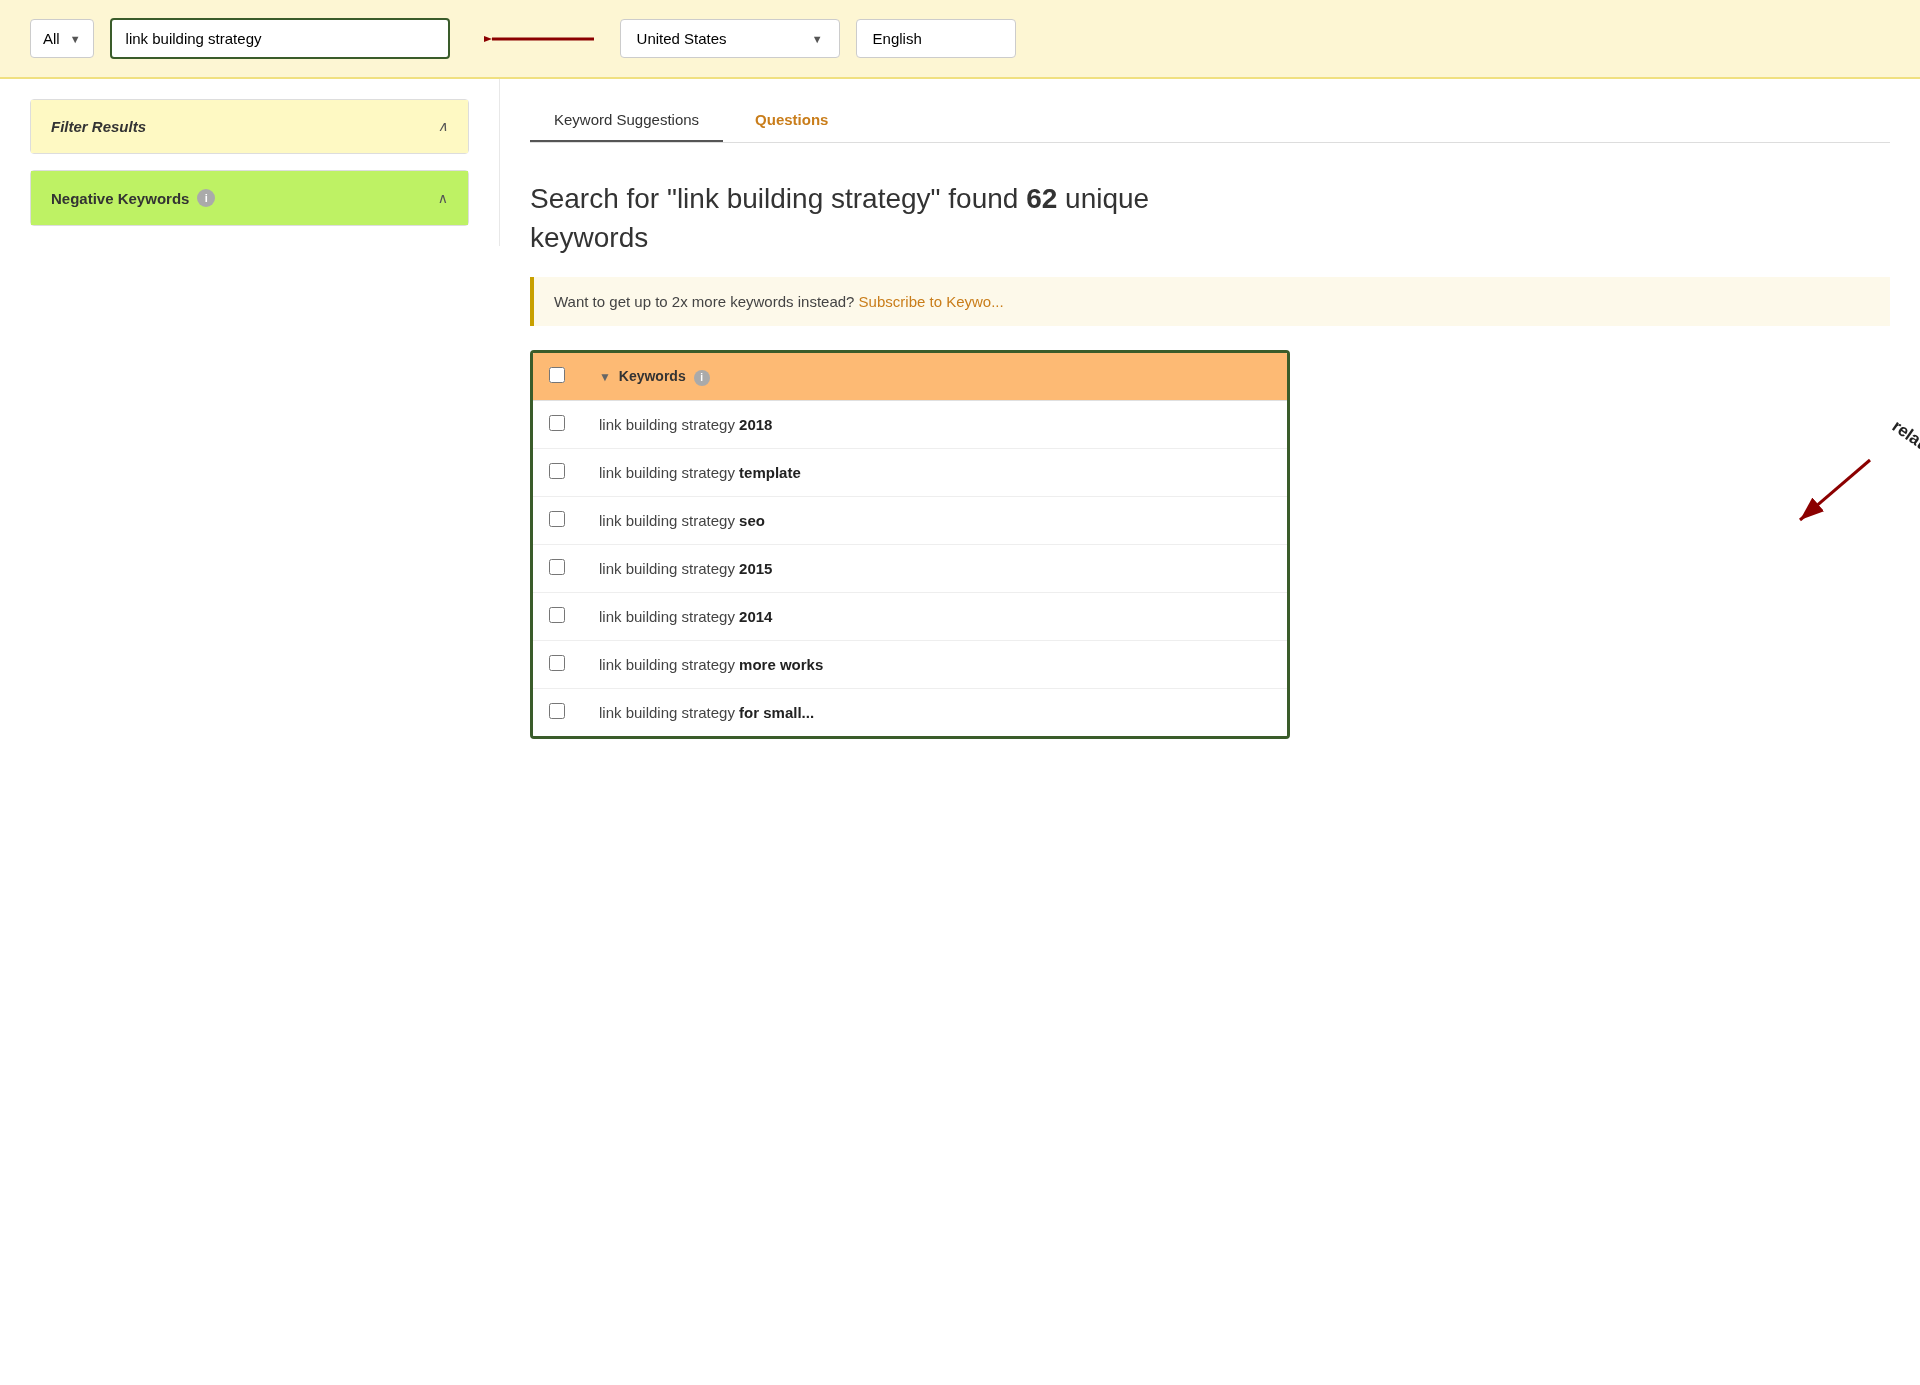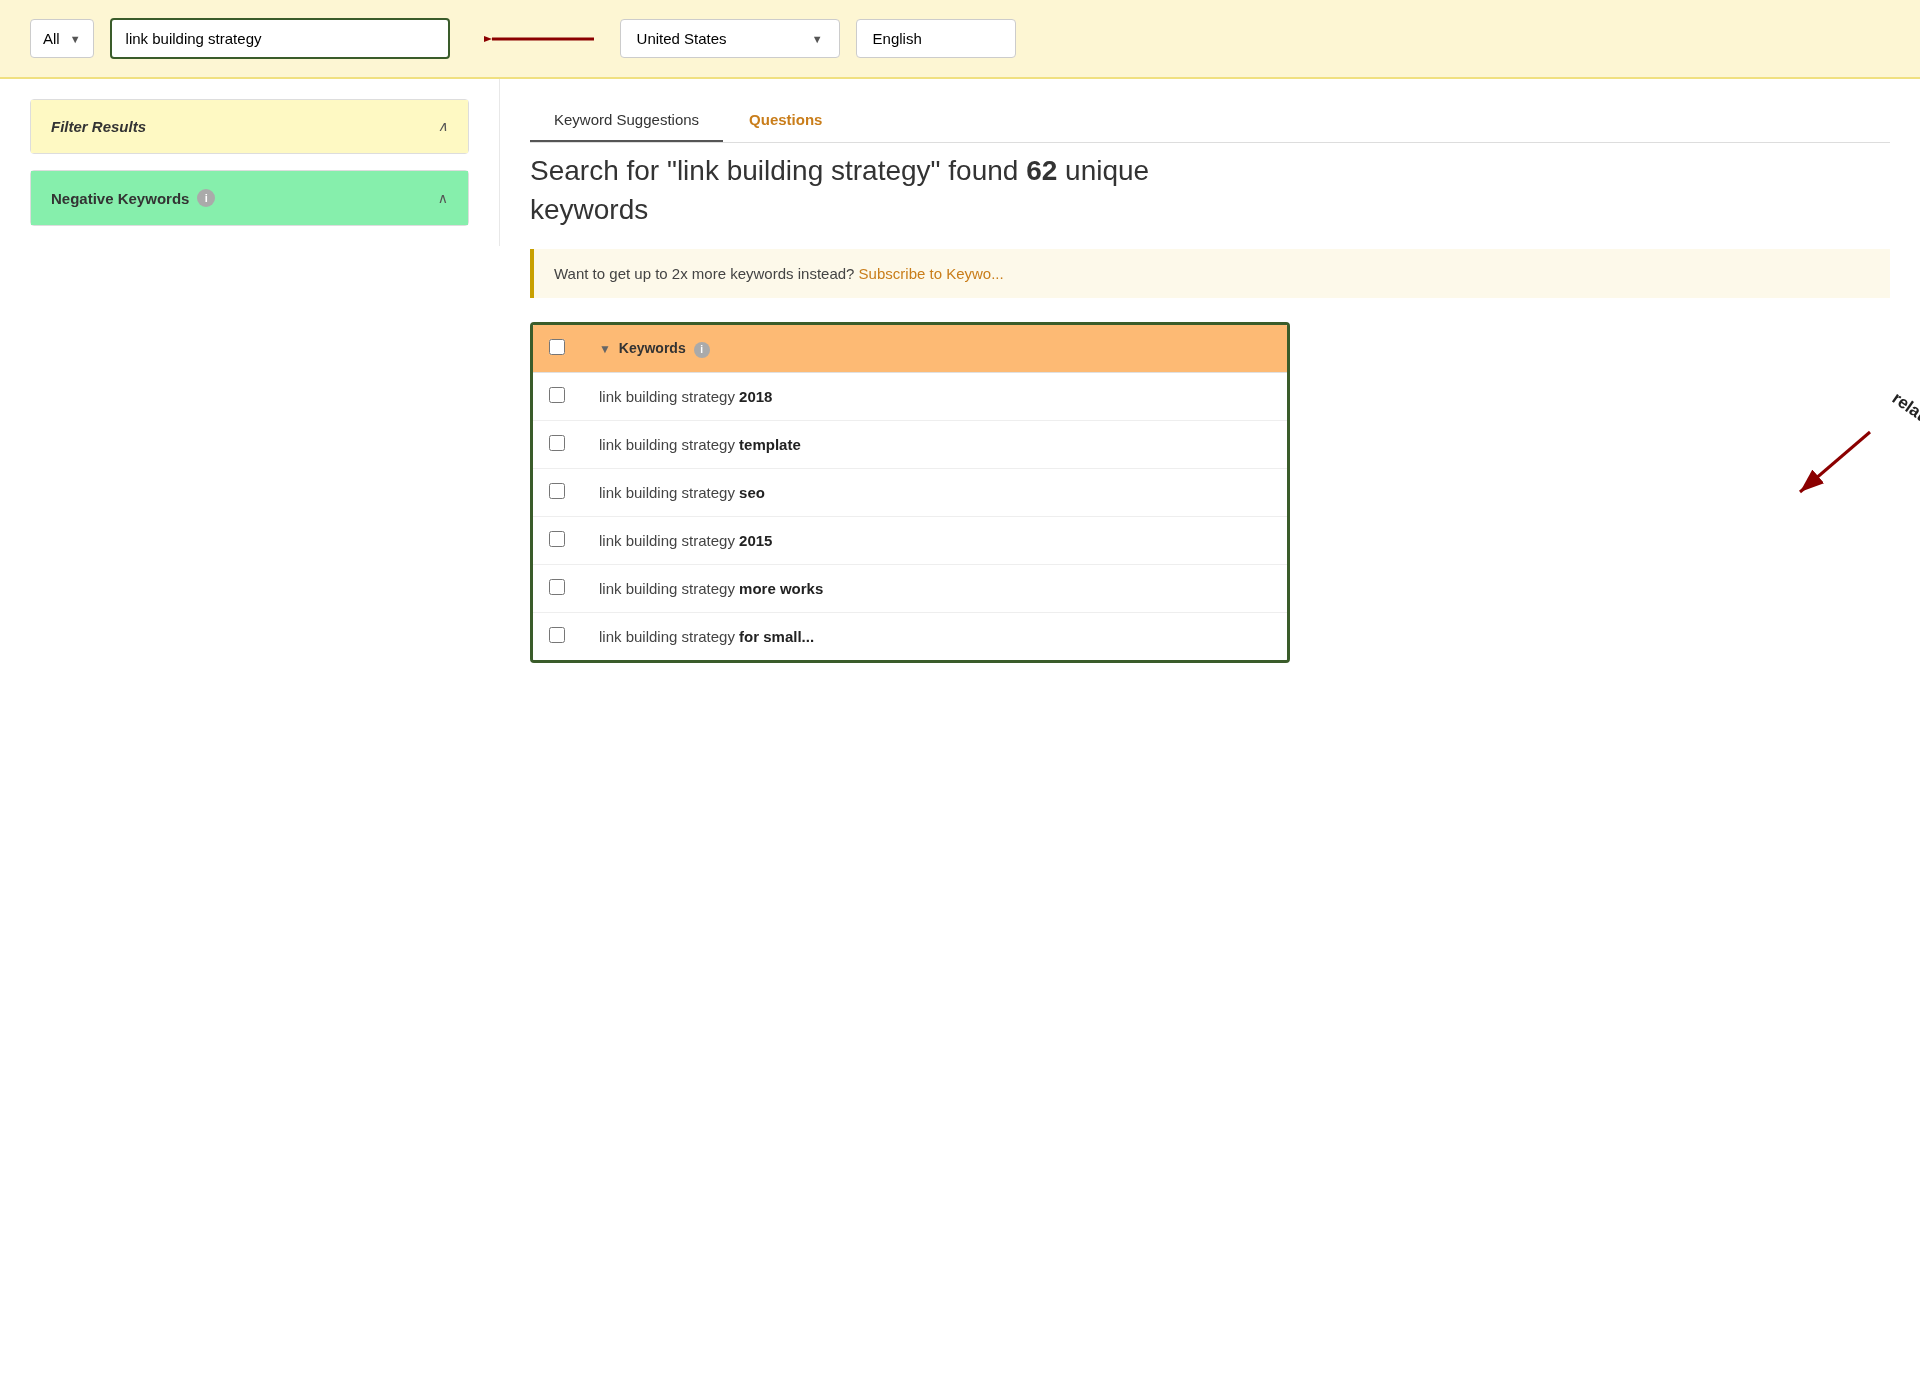--- a/index.html
+++ b/index.html
@@ -120,21 +120,21 @@
     .negative-keywords-section {
       border: 1px solid #ddd;
       border-radius: 4px;
     }
     .negative-keywords-header {
       display: flex;
       align-items: center;
       justify-content: space-between;
       padding: 18px 20px;
       cursor: pointer;
-      background: #86efac;
+      background: #bef264;
     }
     .negative-keywords-title-wrap {
       display: flex;
       align-items: center;
       gap: 8px;
     }
     .negative-keywords-title {
       font-weight: bold;
       font-size: 15px;
       color: #333;
@@ -158,22 +158,22 @@
       flex: 1;
       padding: 20px 30px;
       overflow: hidden;
     }
 
     
     .tabs {
       display: flex;
       align-items: flex-end;
       border-bottom: 1px solid #ddd;
-      margin-bottom: 8px;
-      gap: 2px;
+      margin-bottom: 36px;
+      gap: 8px;
     }
     .tab {
       padding: 12px 24px;
       font-size: 15px;
       cursor: pointer;
       color: #555;
       border-bottom: 2px solid transparent;
       text-decoration: none;
     }
     .tab.active {
@@ -401,20 +401,28 @@
       </td>
       <td class="keyword-text">
         <span>link building strategy </span><strong>2015</strong>
       </td>
     </tr>
               <tr>
       <td>
         <input type="checkbox" class="keyword-checkbox" style="">
       </td>
       <td class="keyword-text">
+        <span>link building strategy </span><strong>2014</strong>
+      </td>
+    </tr>
+              <tr>
+      <td>
+        <input type="checkbox" class="keyword-checkbox" style="">
+      </td>
+      <td class="keyword-text">
         <span>link building strategy </span><strong>more works</strong>
       </td>
     </tr>
               <tr>
       <td>
         <input type="checkbox" class="keyword-checkbox" style="">
       </td>
       <td class="keyword-text">
         <span>link building strategy </span><strong>for small...</strong>
       </td>

